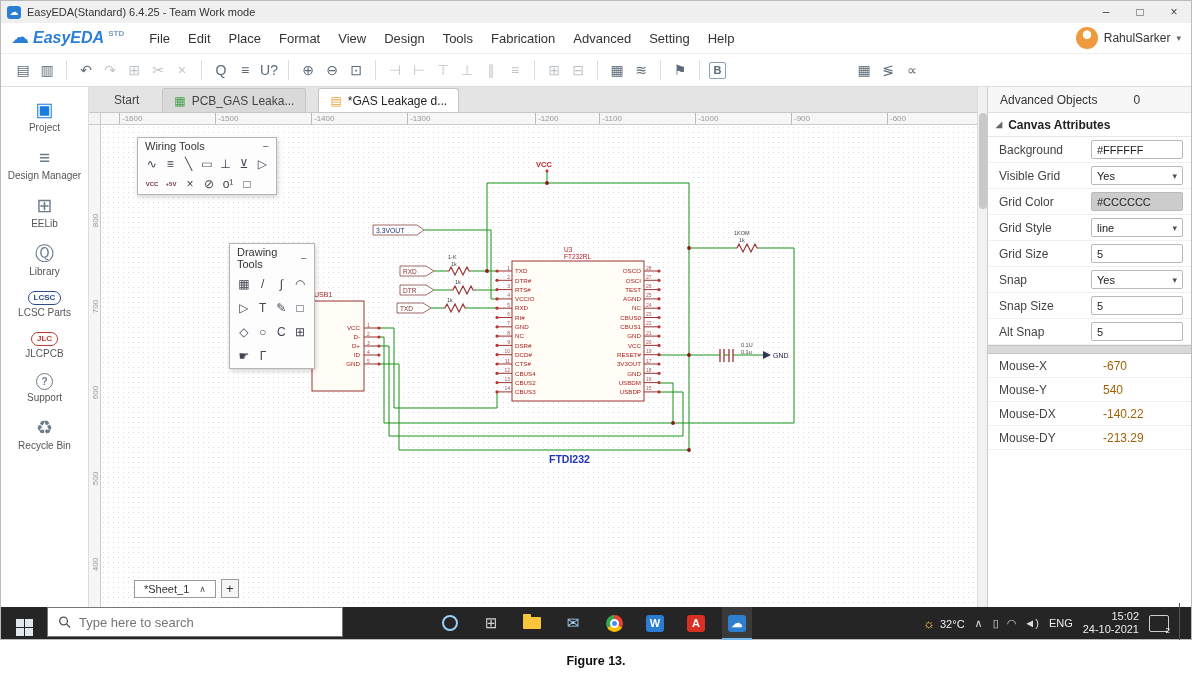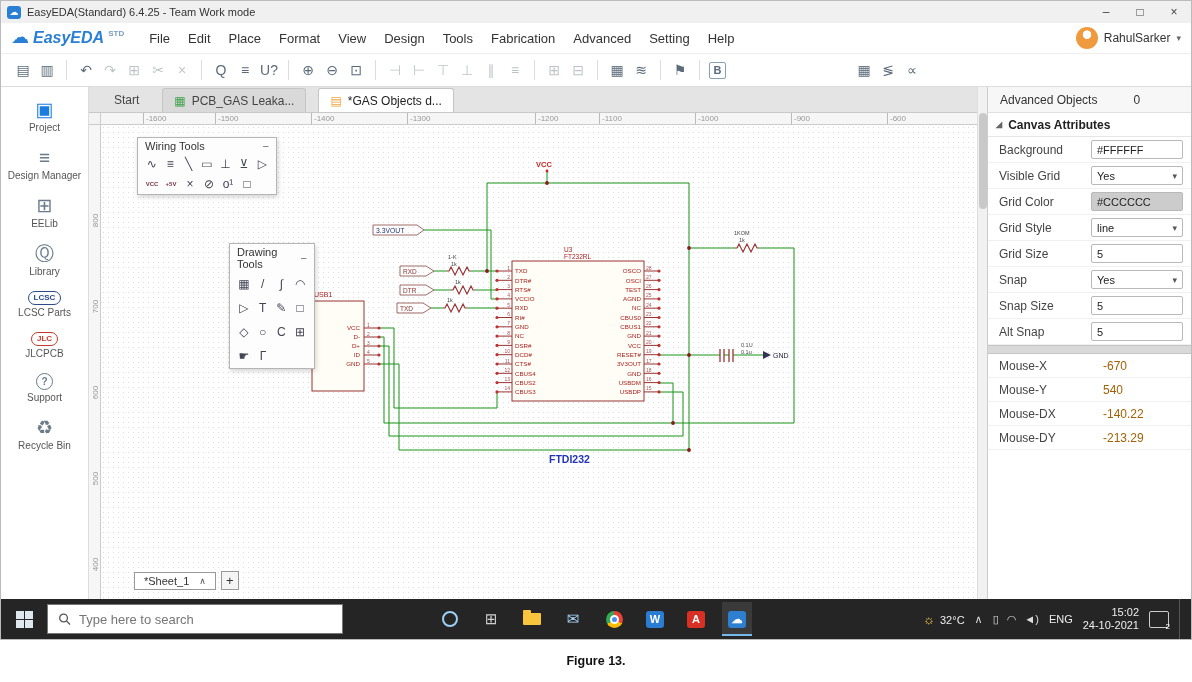--- a/index.html
+++ b/index.html
@@ -79,21 +79,21 @@
   .tri{font-size:8px;color:#666}
   .attr-row{height:26px;display:flex;align-items:center;justify-content:space-between;padding:0 8px 0 11px;border-bottom:1px solid #f0f0f0;color:#444}
   .attr-ctl{width:92px;height:19px;border:1px solid #b9b9b9;border-radius:2px;font-size:11px;color:#222;display:flex;align-items:center;justify-content:space-between;padding:0 5px;background:#fff;cursor:default}
   .attr-ctl.gray{background:#ccc}
   .ctlcaret{color:#555;font-size:9px}
   .panel-gap{height:9px;background:#d9d9d9;border-top:1px solid #c5c5c5;border-bottom:1px solid #c5c5c5;flex:none}
   .mouse-row{height:24px;display:flex;align-items:center;padding:0 11px;color:#444;border-bottom:1px solid #f0f0f0}
   .mlabel{width:104px}
   .mval{color:#a16207}
   
-  .taskbar{height:40px;background:#252525;display:flex;align-items:center;color:#eee;flex:none}
+  .taskbar{height:32px;background:#252525;display:flex;color:#eee;flex:none}
   .startbtn{width:46px;height:40px;display:flex;align-items:center;justify-content:center;cursor:default}
   .winlogo{display:grid;grid-template-columns:8px 8px;grid-template-rows:8px 8px;gap:1px}
   .winlogo i{background:#dfe8ef}
   .searchbox{width:296px;height:30px;background:#fff;display:flex;align-items:center;gap:8px;padding:0 10px;border:1px solid #777}
   .searchbox input{border:none;outline:none;font-size:13px;color:#333;width:100%;background:transparent;font-family:inherit}
   .taskicons{display:flex;align-items:center;gap:11px;margin-left:92px}
   .task-icon{width:30px;height:34px;display:flex;align-items:center;justify-content:center;font-size:16px;cursor:default}
   .task-icon.active{background:#3a3a3a;box-shadow:inset 0 -2px 0 #76b9ed}
   .ring{width:16px;height:16px;border:2px solid #9ad0f5;border-radius:50%}
   .folder{width:18px;height:12px;background:#f8c53d;border-radius:1px;position:relative}
@@ -222,27 +222,27 @@
         <div class="tabbar" id="tabbar">
             <div class="tab plain">
               <span>Start</span>
             </div>
             <div class="tab">
               <span class="ticon" style="color: rgb(63, 162, 76);">▦</span>
               <span>PCB_GAS Leaka...</span>
             </div>
             <div class="tab active">
               <span class="ticon" style="color: rgb(240, 164, 60);">▤</span>
-              <span>*GAS Objects d...</span>
+              <span>*GAS Leakage d...</span>
             </div>
           </div>
         <div class="canvas-wrap">
           <div class="corner"></div>
           <div class="hruler" id="hruler">
-              <span style="left: 18px; margin-left: 24px;">-1600</span>
+              <span style="left: 18px;">-1600</span>
               <span style="left: 114px;">-1500</span>
               <span style="left: 210px;">-1400</span>
               <span style="left: 306px;">-1300</span>
               <span style="left: 402px; margin-left: 32px;">-1200</span>
               <span style="left: 498px;">-1100</span>
               <span style="left: 594px;">-1000</span>
               <span style="left: 690px;">-900</span>
               <span style="left: 786px;">-600</span>
             </div>
           <div class="vruler" id="vruler">

